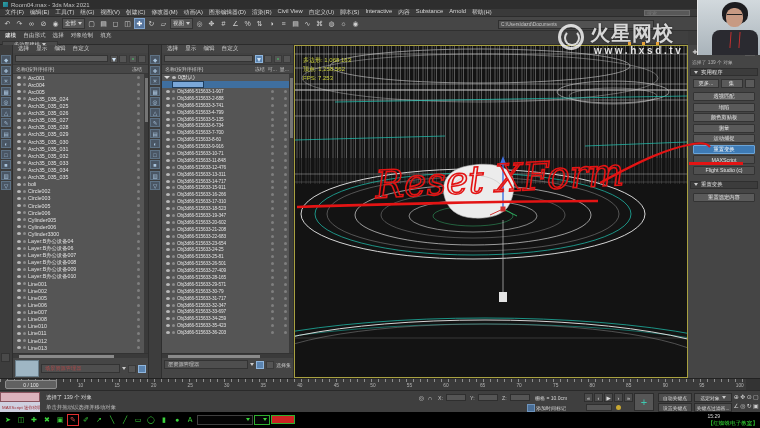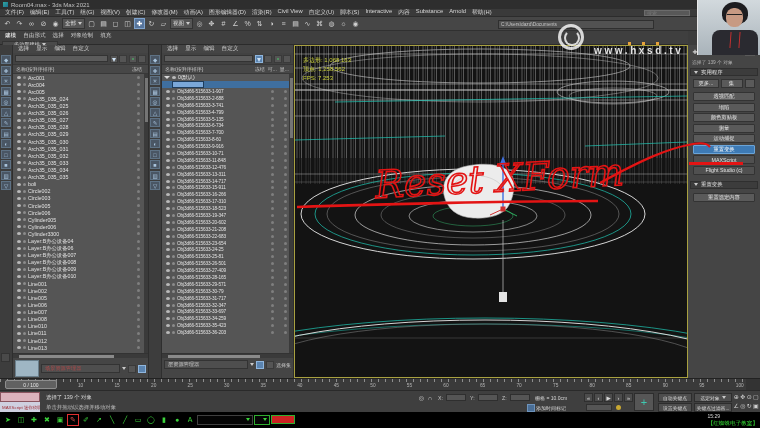--- a/index.html
+++ b/index.html
@@ -1031,20 +1031,21 @@
         <span class="caret" style="border-top-color:#3bd33b;"></span>
       </div>
     <div style="width: 24px; height: 9px; border: 1px solid rgb(47, 174, 47); box-sizing: border-box; background: rgb(204, 34, 34);" id="penswatch"></div>
   </div>
   <div id="clock">15:29</div>
   <div id="classroom">【红蜘蛛电子教室】</div>
 </div>
 
 <div class="abs" id="watermark">
   <div id="wmlogo"></div>
+  <div id="wmbrand">火星网校</div>
   <div id="wmurl">www.hxsd.tv</div>
   <div class="wmdot" style="left:70px;"></div>
   <div class="wmdot" style="left:84px;"></div>
   <div class="wmdot" style="left:98px;"></div>
 </div>
 
 <div class="abs" id="webcam">
   <div id="wc-hair"></div>
   <div id="wc-face"></div>
   <div id="wc-glasses"></div>

